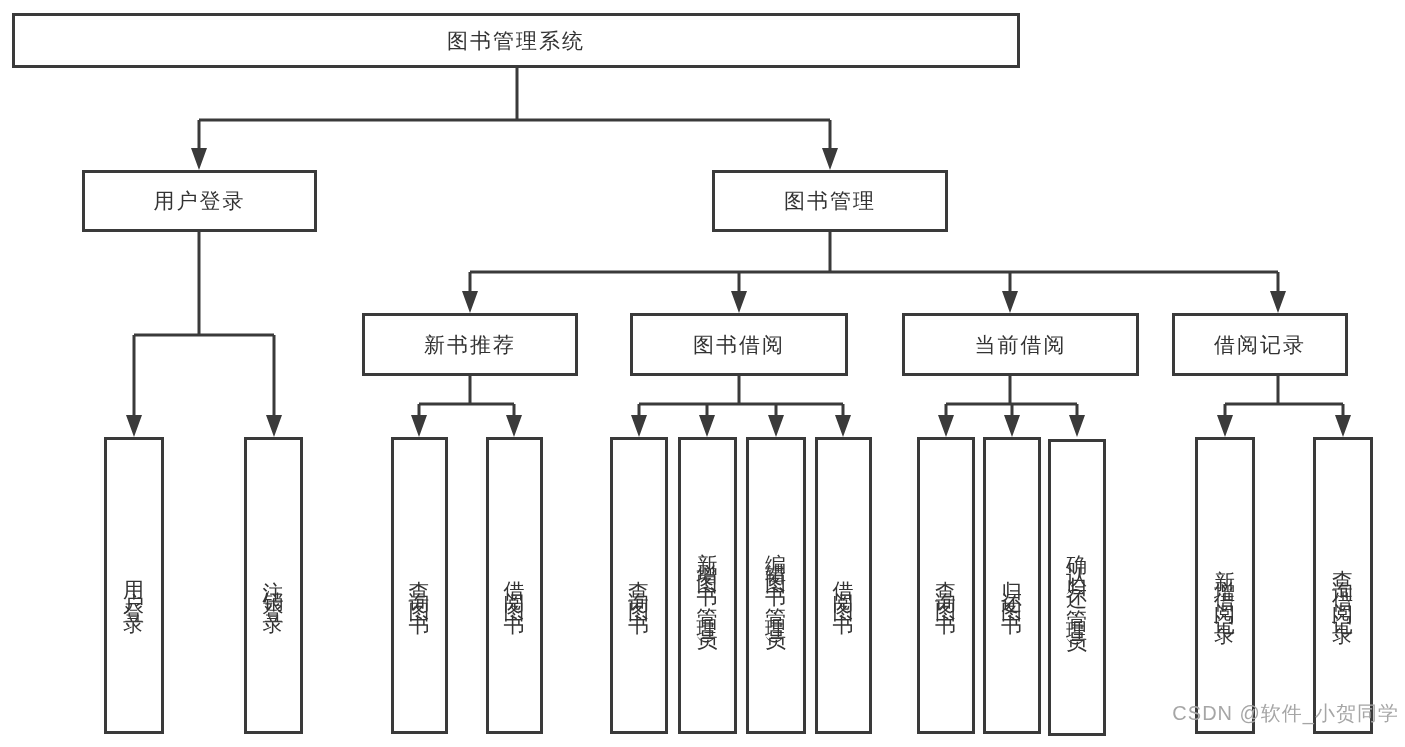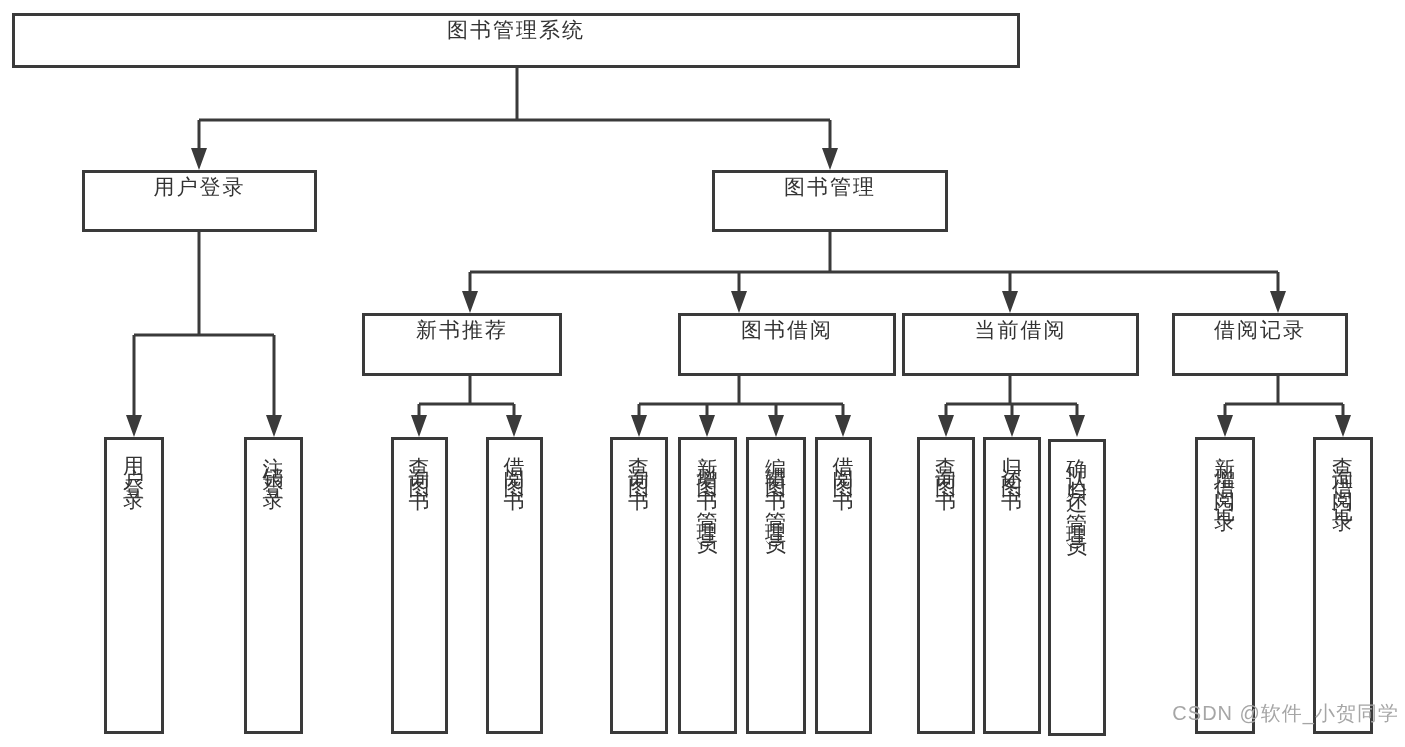--- a/index.html
+++ b/index.html
@@ -21,21 +21,21 @@
     position: absolute;
     left: 0; top: 0;
     pointer-events: none;
   }
   .node {
     position: absolute;
     box-sizing: border-box;
     border: 3px solid var(--line);
     background: var(--background);
     display: flex;
-    align-items: flex-start;
+    align-items: center;
     justify-content: center;
     color: var(--text);
   }
   .h-node span {
     font-size: 21px;
     letter-spacing: 2px;
     white-space: nowrap;
   }
   .leaf span {
     writing-mode: vertical-rl;
@@ -94,24 +94,24 @@
     <span>图书管理系统</span>
   </div>
 
   <div class="node h-node" style="left:82px; top:170px; width:235px; height:62px;">
     <span>用户登录</span>
   </div>
   <div class="node h-node" style="left:712px; top:170px; width:236px; height:62px;">
     <span>图书管理</span>
   </div>
 
-  <div class="node h-node" style="left:362px; top:313px; width:200px; height:63px;">
+  <div class="node h-node" style="left:362px; top:313px; width:216px; height:63px;">
     <span>新书推荐</span>
   </div>
-  <div class="node h-node" style="left:630px; top:313px; width:218px; height:63px;margin-left:48px;">
+  <div class="node h-node" style="left:630px; top:313px; width:218px; height:63px;">
     <span>图书借阅</span>
   </div>
   <div class="node h-node" style="left:902px; top:313px; width:237px; height:63px;">
     <span>当前借阅</span>
   </div>
   <div class="node h-node" style="left:1172px; top:313px; width:176px; height:63px;">
     <span>借阅记录</span>
   </div>
 
   <div class="node leaf" style="left:104px; top:437px; width:60px; height:297px;">

